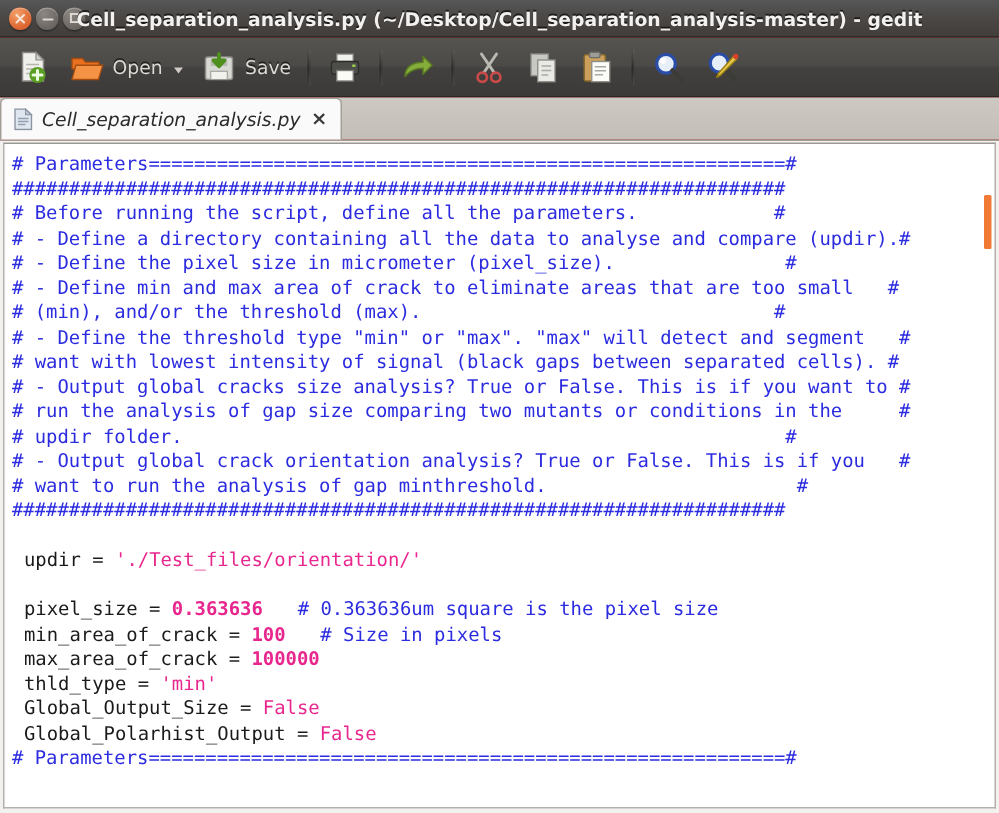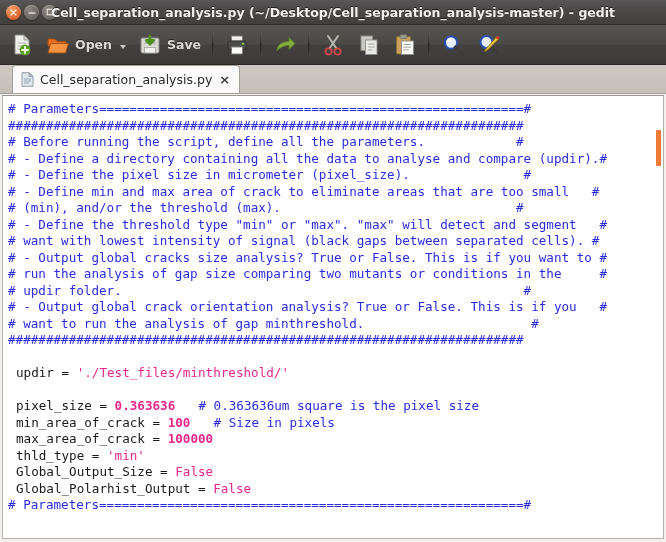--- a/index.html
+++ b/index.html
@@ -67,21 +67,20 @@
   
   .toolbar {
     height: 40px;
     min-height: 40px;
     background: linear-gradient(to bottom, #565451 0%, #4c4a47 48%, #434140 52%, #3c3a38 100%);
     border-bottom: 1px solid #2a2827;
     display: flex;
     align-items: center;
     padding: 0 4px;
     box-sizing: border-box;
-    font-weight: bold;
   }
   .tbtn {
     height: 34px;
     display: flex;
     align-items: center;
     gap: 5px;
     padding: 0 6px;
     border-radius: 3px;
     cursor: pointer;
     color: #ddd9d4;
@@ -100,22 +99,23 @@
   .icon { display: block; }
 
   
   .tabbar {
     height: 29px;
     min-height: 29px;
     background: linear-gradient(to bottom, #cdc8c2 0%, #c3beb8 100%);
     border-bottom: 1px solid #a39e98;
     display: flex;
     align-items: center;
-    padding-left: 12px;
-    box-sizing: border-box;
+    padding-left: 0;
+    box-sizing: border-box;
+    font-style: italic;
   }
   .tab {
     height: 28px;
     display: flex;
     align-items: center;
     gap: 6px;
     padding: 0 8px 0 8px;
     background: #fbfafa;
     border: 1px solid #a39e98;
     border-bottom: none;
@@ -366,21 +366,21 @@
 <span class="c-comment"># (min), and/or the threshold (max).                               #</span>
 <span class="c-comment"># - Define the threshold type "min" or "max". "max" will detect and segment   #</span>
 <span class="c-comment"># want with lowest intensity of signal (black gaps between separated cells). #</span>
 <span class="c-comment"># - Output global cracks size analysis? True or False. This is if you want to #</span>
 <span class="c-comment"># run the analysis of gap size comparing two mutants or conditions in the     #</span>
 <span class="c-comment"># updir folder.                                                     #</span>
 <span class="c-comment"># - Output global crack orientation analysis? True or False. This is if you   #</span>
 <span class="c-comment"># want to run the analysis of gap minthreshold.                      #</span>
 <span class="c-comment">####################################################################</span>
 
-<span class="c-plain">updir = </span><span class="c-string">'./Test_files/minthreshold/'</span>
+<span class="c-plain">updir = </span><span class="c-string">'./Test_files/orientation/'</span>
 
 <span class="c-plain">pixel_size = </span><span class="c-number">0.363636</span><span class="c-plain">  </span><span class="c-comment"># 0.363636um square is the pixel size</span>
 <span class="c-plain">min_area_of_crack = </span><span class="c-number">100</span><span class="c-plain">  </span><span class="c-comment"># Size in pixels</span>
 <span class="c-plain">max_area_of_crack = </span><span class="c-number">100000</span>
 <span class="c-plain">thld_type = </span><span class="c-string">'min'</span>
 <span class="c-plain">Global_Output_Size = </span><span class="c-keyword">False</span>
 <span class="c-plain">Global_Polarhist_Output = </span><span class="c-keyword">False</span>
 <span class="c-comment"># Parameters========================================================#</span></pre>
       <div class="scrollthumb"></div>
     </div>

